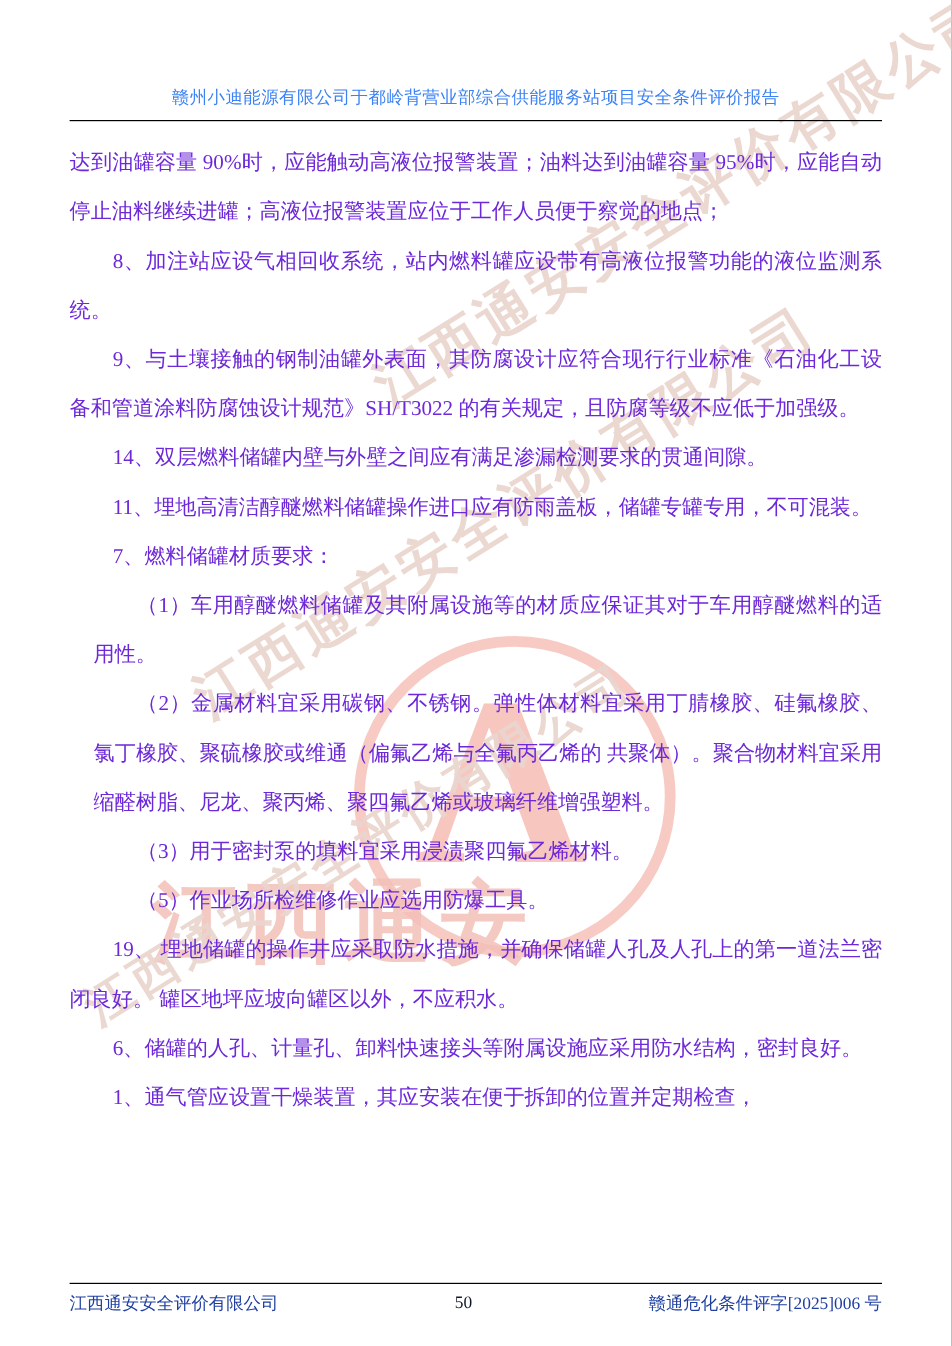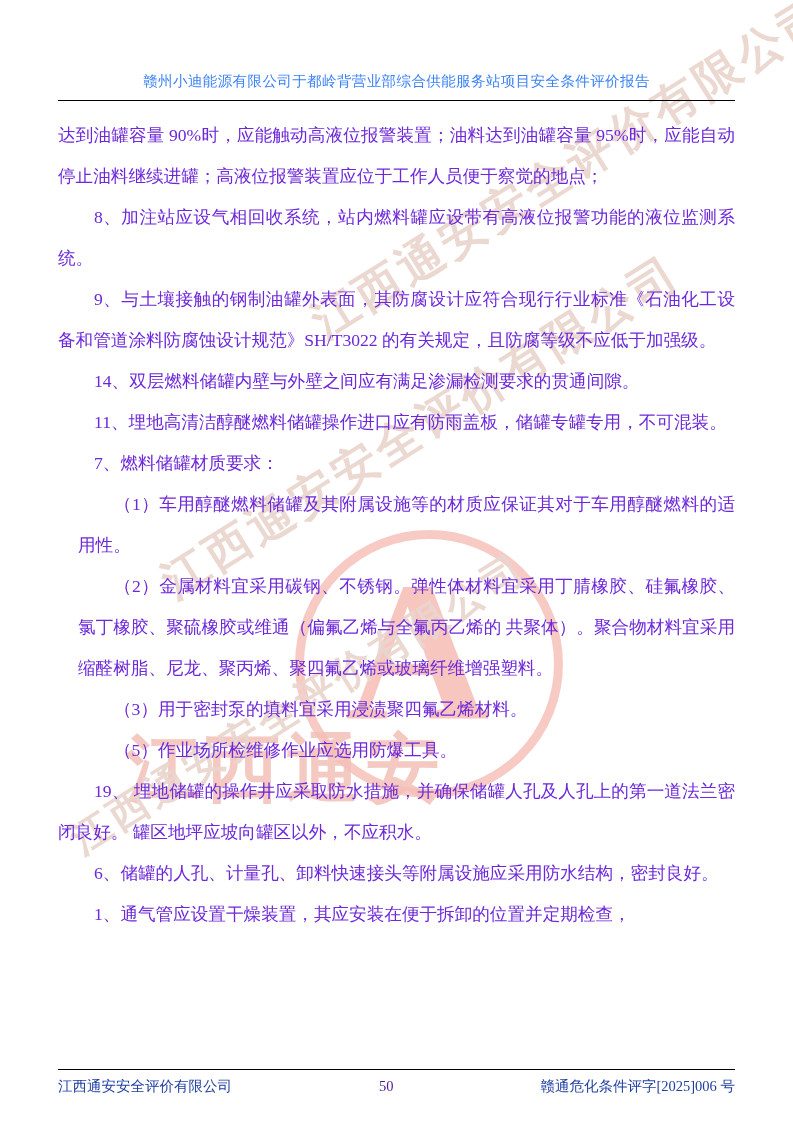--- a/index.html
+++ b/index.html
@@ -115,21 +115,21 @@
     border-bottom: 1.3px solid #000;
     margin-bottom: 7px;
   }
   .footer-row {
     display: flex;
     align-items: center;
     justify-content: space-between;
     font-size: 14.5px;
   }
   .footer-left { color: #1f3fa0; white-space: nowrap; }
-  .footer-center { color: #4c1d95; }
+  .footer-center { color: #0f172a; }
   .footer-right { color: #1f3fa0; white-space: nowrap; text-align: right; }
 </style>
 </head>
 <body>
 
 <div class="page">
 
   <div class="wm-layer">
     <div class="wm-circle"></div>
     <div class="wm-A">A</div>

